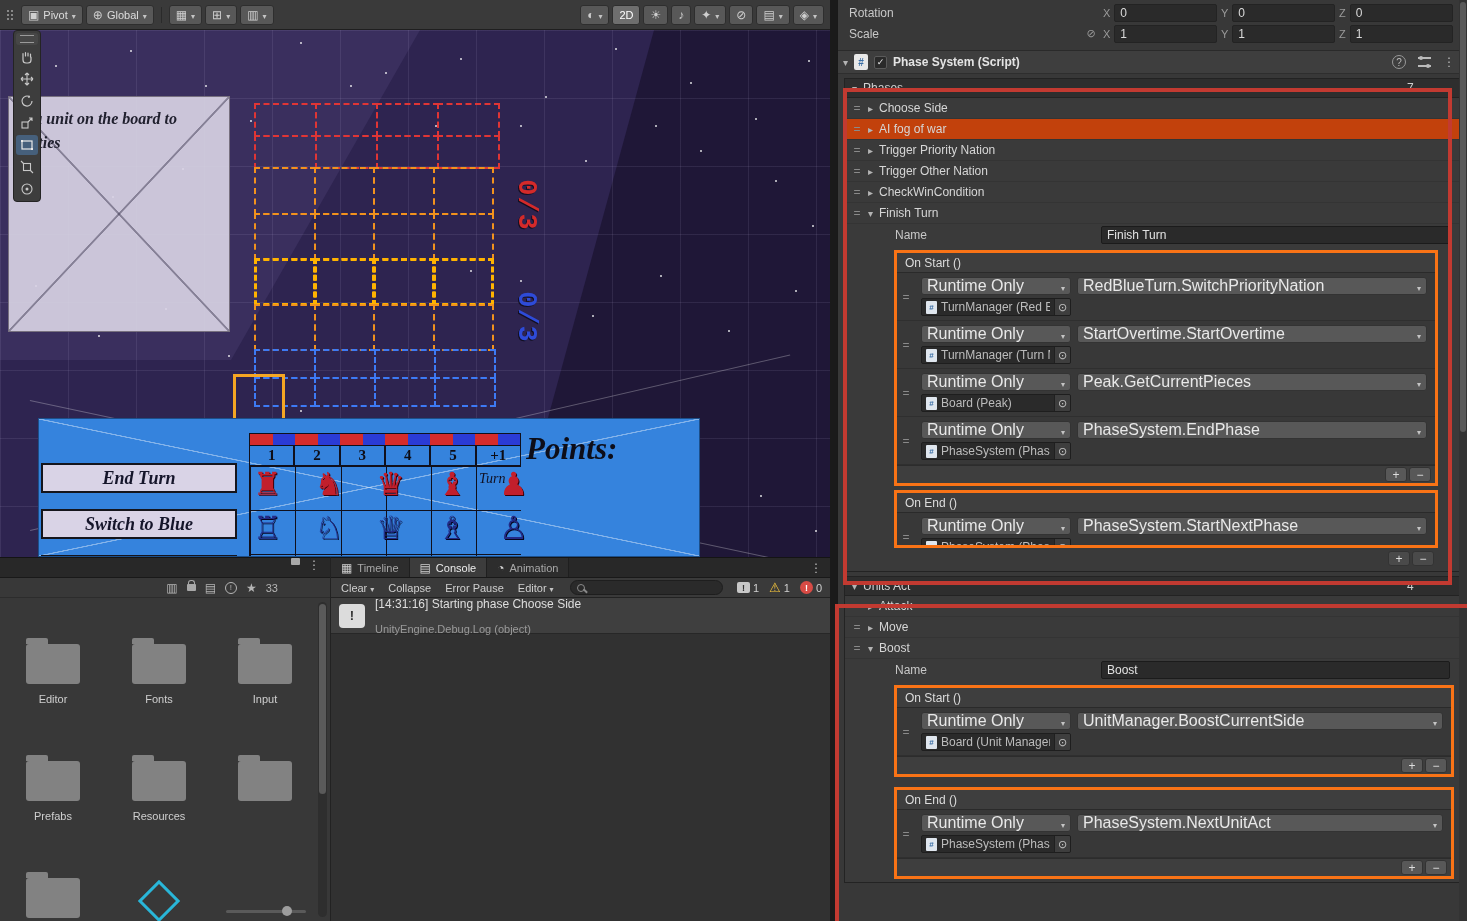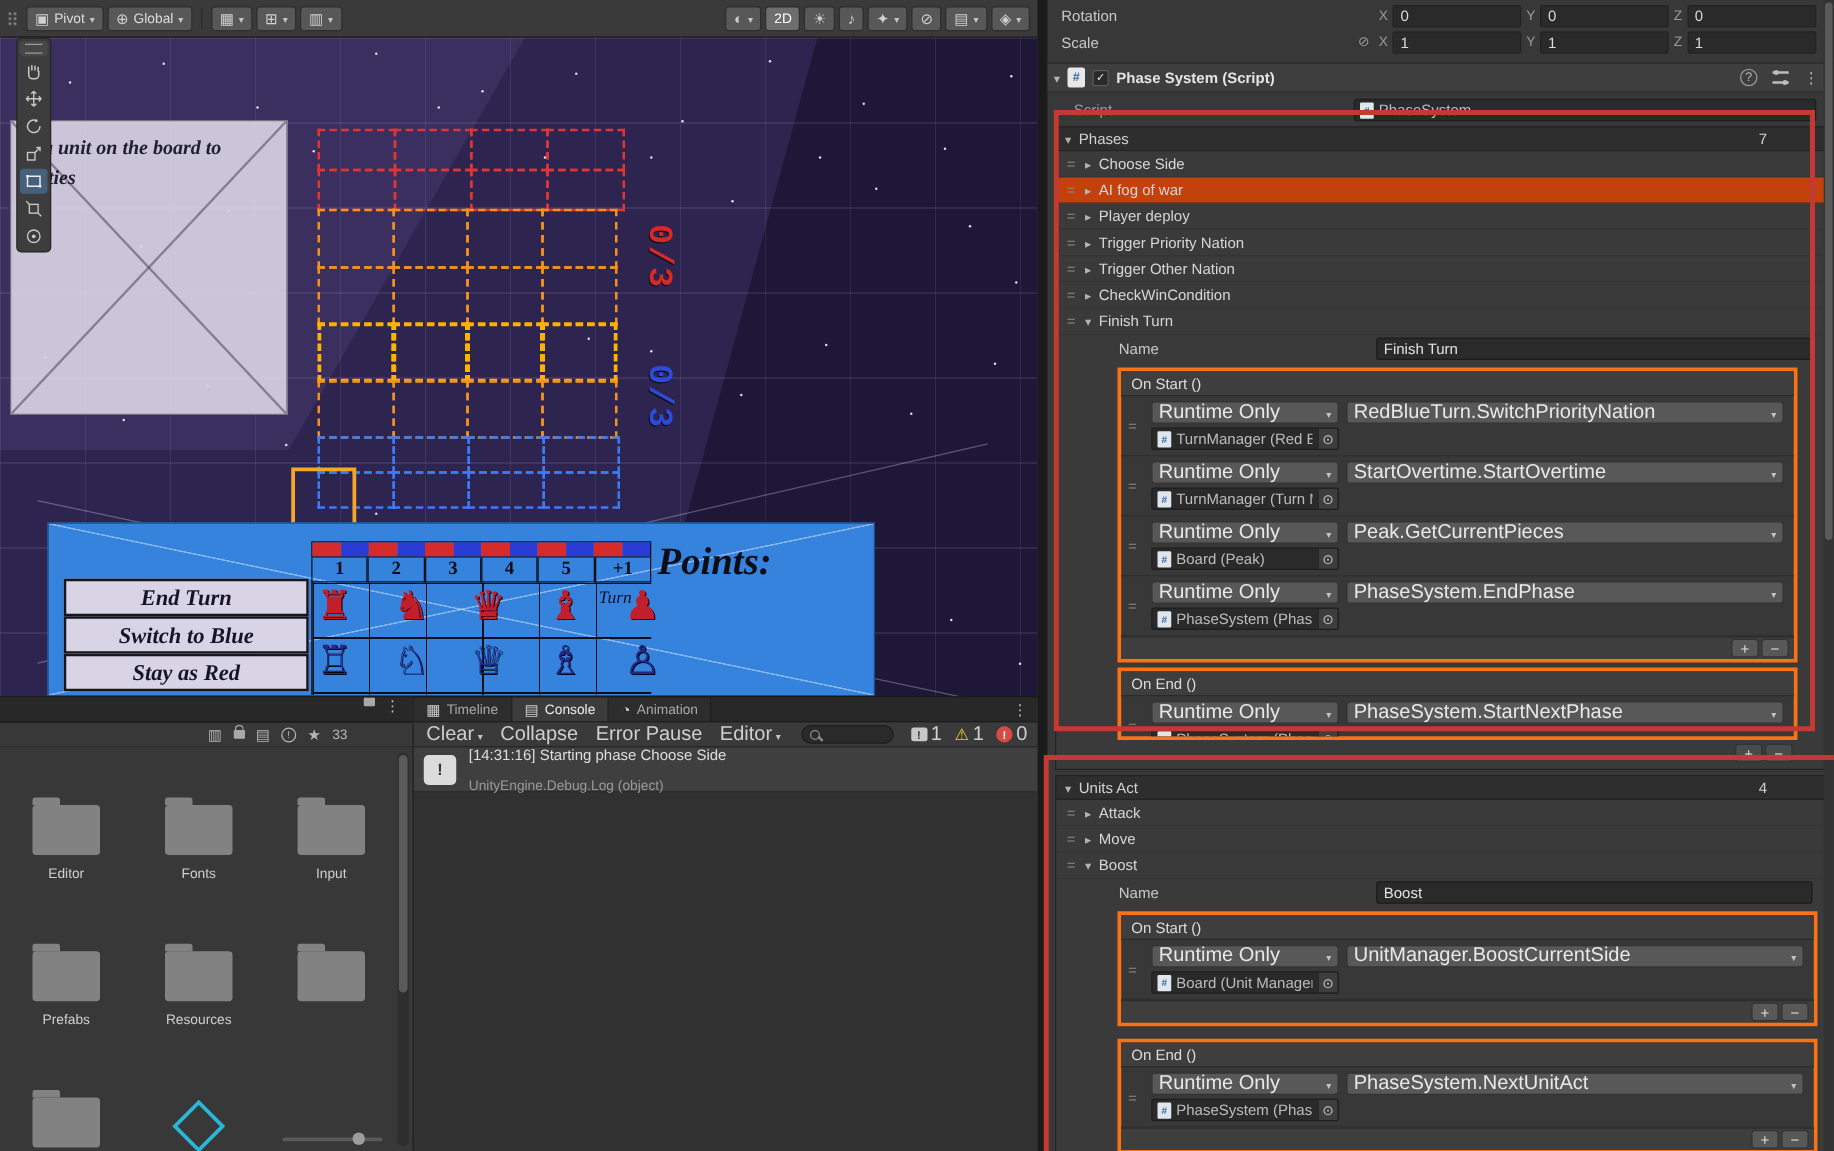--- a/index.html
+++ b/index.html
@@ -58,21 +58,21 @@
 
 .counter{position:absolute;font-family:"Liberation Mono",monospace;font-weight:bold;font-size:27px;
   transform:rotate(90deg);letter-spacing:1px;text-shadow:1px 1px 0 rgba(0,0,0,.6)}
 .counter.red{left:500px;top:160px;color:#d42a2a}
 .counter.blue{left:500px;top:272px;color:#2e4bd8}
 
 .hud{position:absolute;left:38px;top:388px;width:662px;height:139px;background:#3583dd;border:1px solid #1c4f8a;overflow:hidden;
   background-image:
    linear-gradient(to top right,transparent 49.7%,rgba(255,255,255,.4) 49.85%,rgba(255,255,255,.4) 50.15%,transparent 50.3%),
    linear-gradient(to bottom right,transparent 49.7%,rgba(255,255,255,.4) 49.85%,rgba(255,255,255,.4) 50.15%,transparent 50.3%)}
-.hud-buttons{position:absolute;left:12px;top:44px;display:flex;flex-direction:column;gap:0}
+.hud-buttons{position:absolute;left:2px;top:44px;display:flex;flex-direction:column;gap:16px}
 .hud-btn{width:196px;height:30px;background:#d9d3e6;border:2px solid #15151c;color:#15152a;
   font-family:"Liberation Serif",serif;font-style:italic;font-weight:bold;font-size:18px;
   display:flex;align-items:center;justify-content:center}
 .score-strip{position:absolute;left:210px;top:14px;width:272px;height:13px;display:flex;border:1px solid #10101c}
 .score-strip i{flex:1}
 .score-strip i:nth-child(odd){background:#d62b2b}
 .score-strip i:nth-child(even){background:#2b3bd6}
 .score-row{position:absolute;left:210px;top:27px;width:272px;height:20px;display:flex;
   font-family:"Liberation Serif",serif;font-weight:bold;font-size:15px;color:#0d0d16}
 .score-cell{flex:1;border:1px solid #10101c;border-top:none;display:flex;align-items:center;justify-content:center}
@@ -123,21 +123,21 @@
 .pkg-ico{width:30px;height:30px;border:3px solid #29b6d8;transform:rotate(45deg);margin:8px auto 0}
 .proj-scroll{position:absolute;right:3px;top:44px;width:9px;bottom:4px;background:#2e2e2e;border-radius:5px}
 .proj-thumb{position:absolute;top:2px;left:1px;right:1px;height:190px;background:#5a5a5a;border-radius:4px}
 .size-slider{position:absolute;right:24px;bottom:8px;width:80px;height:3px;background:#5a5a5a;border-radius:2px}
 .size-knob{position:absolute;left:70%;top:-4px;width:10px;height:10px;border-radius:50%;background:#9d9d9d}
 
 
 .console-panel{position:absolute;left:330px;top:557px;width:500px;height:364px;background:#313131;
   border-top:1px solid #141414;border-left:1px solid #222;overflow:hidden}
 .console-toolbar{height:20px;background:#3a3a3a;border-bottom:1px solid #222;display:flex;align-items:center;
-  padding:0 4px;gap:2px;font-size:16px}
+  padding:0 4px;gap:2px;font-size:11px}
 .ct-btn{padding:0 6px;height:18px;display:flex;align-items:center;gap:3px;color:#cfcfcf;white-space:nowrap}
 .search{flex:1;height:15px;background:#2a2a2a;border:1px solid #1e1e1e;border-radius:8px;margin:0 8px;
   display:flex;align-items:center;padding:0 6px}
 .mag{width:8px;height:8px;border:1.5px solid #8a8a8a;border-radius:50%;position:relative}
 .mag::after{content:"";position:absolute;width:5px;height:1.5px;background:#8a8a8a;transform:rotate(45deg);right:-4px;bottom:-1px}
 .badge{display:flex;align-items:center;gap:3px;color:#cfcfcf;padding:0 4px}
 .msg-ico{width:13px;height:11px;background:#c8c8c8;border-radius:2px;color:#333;font-size:9px;font-weight:bold;
   display:flex;align-items:center;justify-content:center}
 .msg-ico::before{content:"!"}
 .warn-ico::before{content:"⚠";color:#f8c73c;font-size:13px}
@@ -583,27 +583,20 @@
       <span class="script-ico"></span>
       <span class="checkbox"></span>
       <span class="comp-title">Phase System (Script)</span>
       <div class="hdr-icons">
         <span class="help-ico"></span>
         <span class="preset-ico"></span>
         <span class="menu-icon"></span>
       </div>
     </div>
 
-    <div class="script-row">
-      <span class="insp-label">Script</span>
-      <div class="obj-field">
-        <span class="obj-ico"></span>
-        <span class="obj-text">PhaseSystem</span>
-      </div>
-    </div>
 
     <div class="list-section phases-sec">
       <div class="list-header">
         <span class="fold-open"></span>
         <span>Phases</span>
         <span class="list-count">7</span>
       </div>
       <div class="list-body">
         <div class="phase-row">
           <span class="drag-h"></span>
@@ -611,25 +604,20 @@
           <span class="row-label">Choose Side</span>
         </div>
         <div class="phase-row dark">
           <span class="drag-h"></span>
           <span class="fold-closed"></span>
           <span class="row-label">AI fog of war</span>
         </div>
         <div class="phase-row">
           <span class="drag-h"></span>
           <span class="fold-closed"></span>
-          <span class="row-label">Player deploy</span>
-        </div>
-        <div class="phase-row">
-          <span class="drag-h"></span>
-          <span class="fold-closed"></span>
           <span class="row-label">Trigger Priority Nation</span>
         </div>
         <div class="phase-row">
           <span class="drag-h"></span>
           <span class="fold-closed"></span>
           <span class="row-label">Trigger Other Nation</span>
         </div>
         <div class="phase-row">
           <span class="drag-h"></span>
           <span class="fold-closed"></span>

